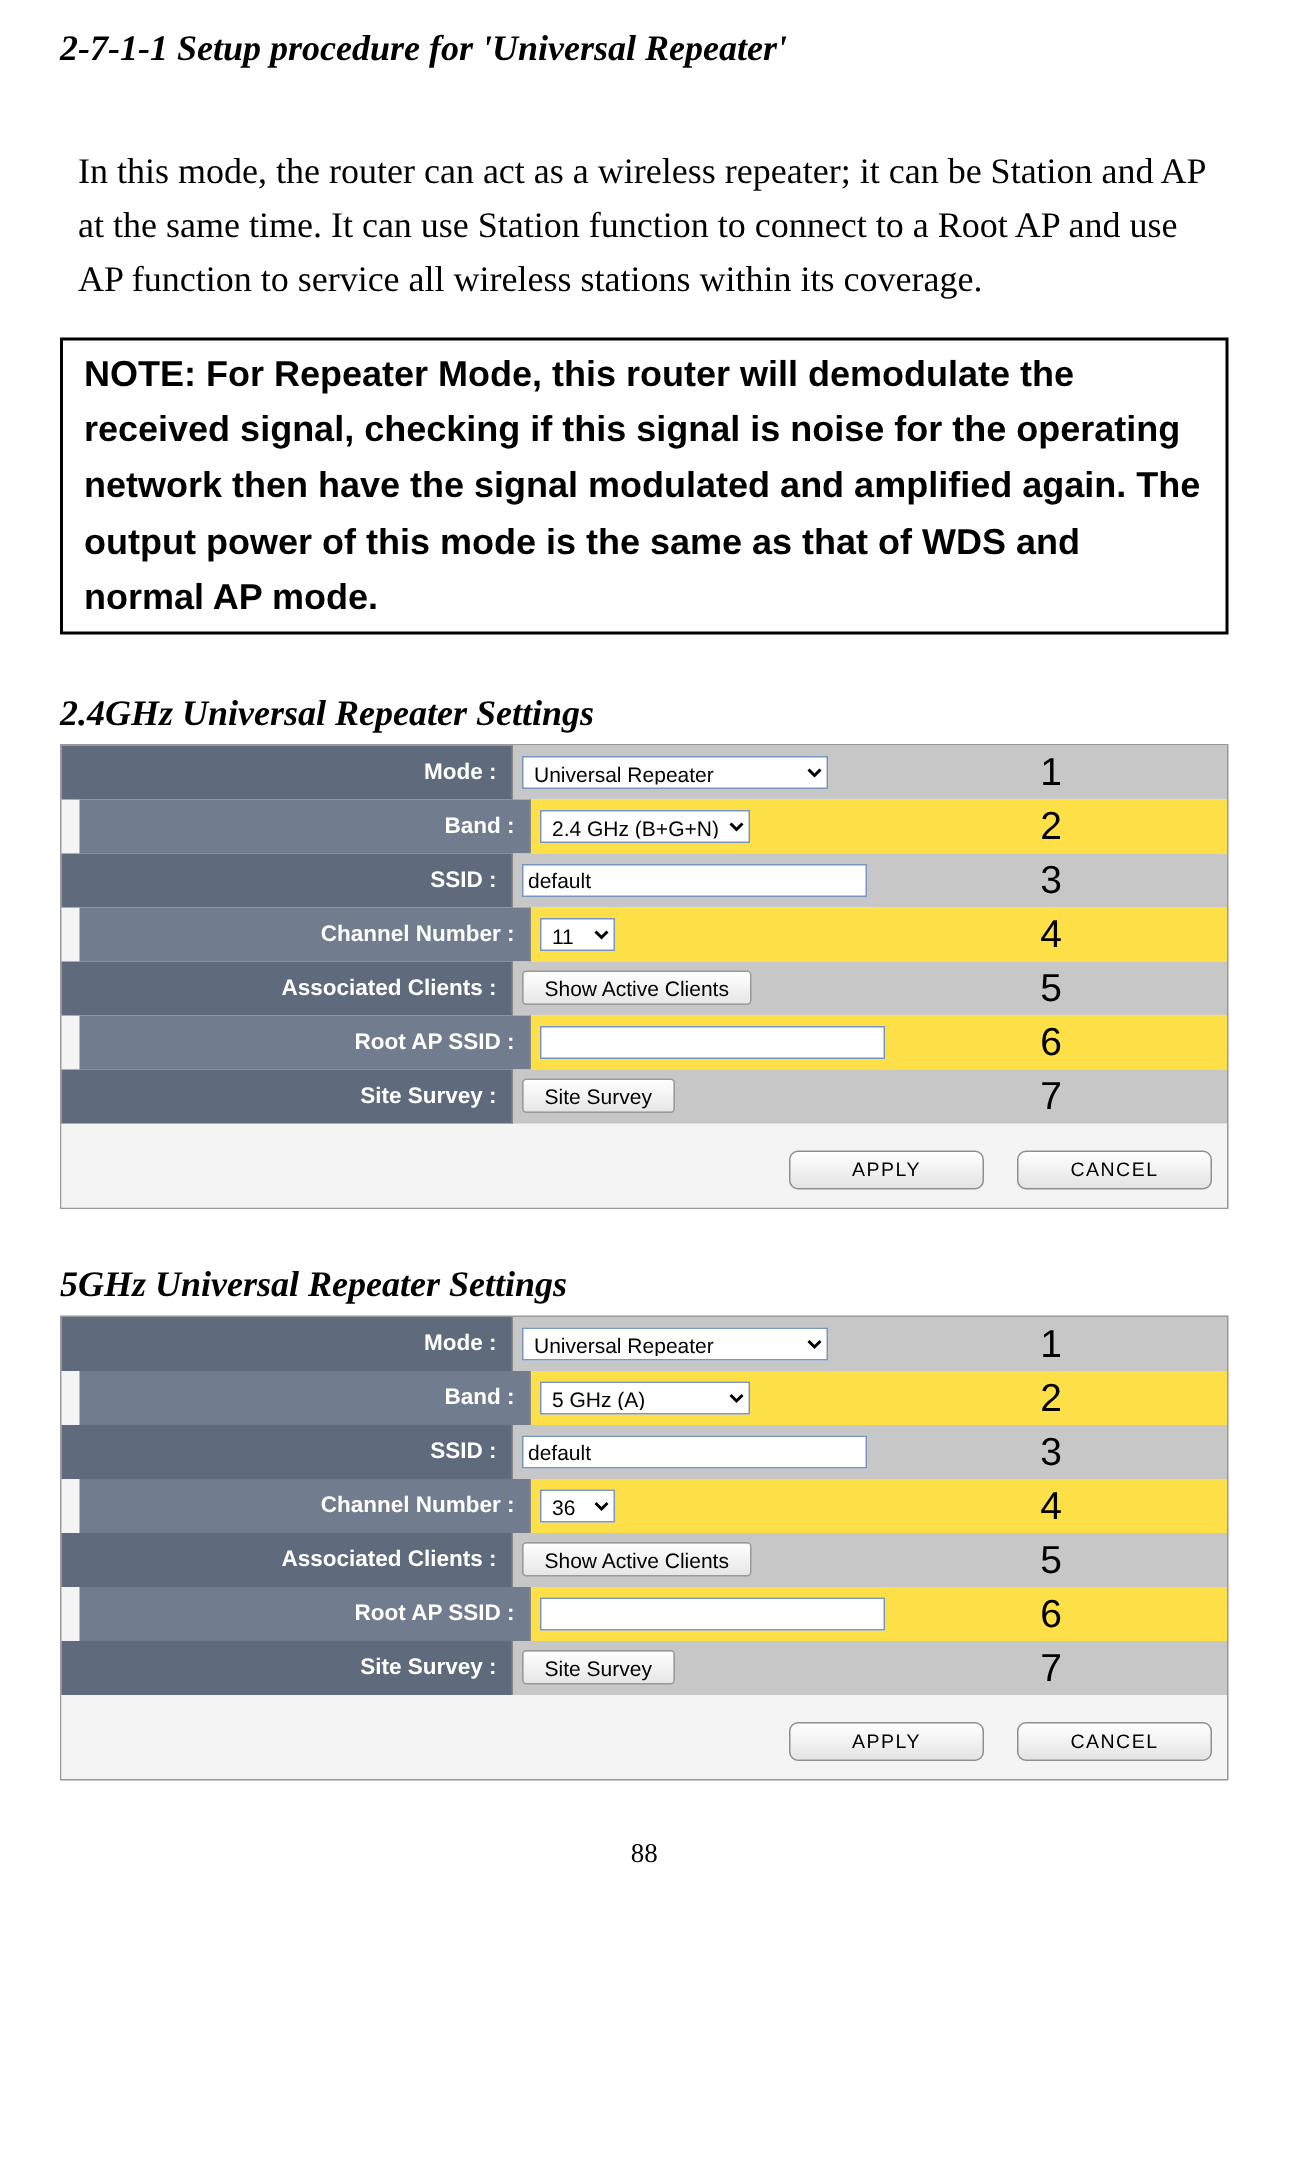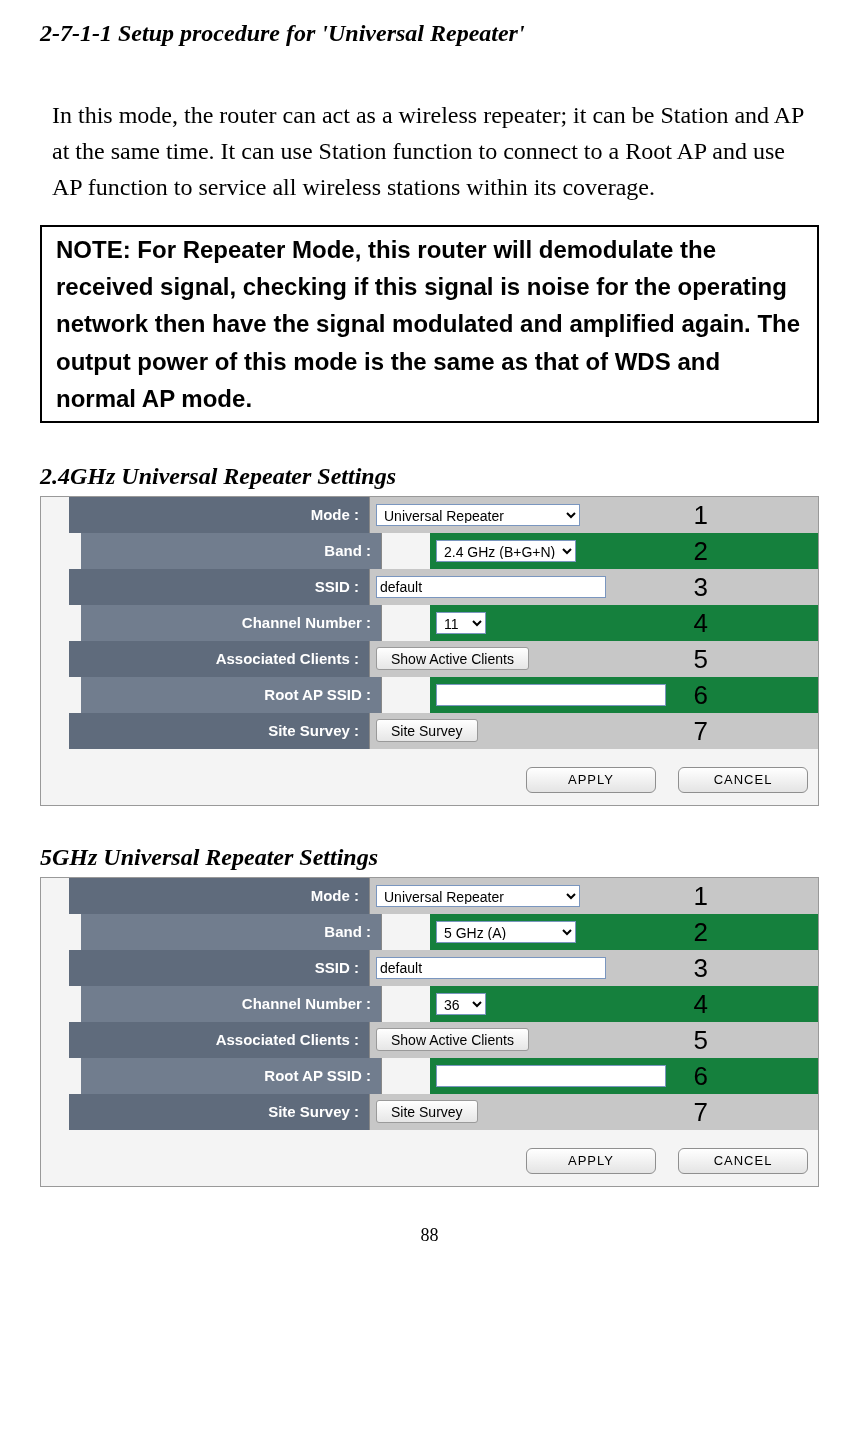--- a/index.html
+++ b/index.html
@@ -37,32 +37,31 @@
     font-size: 24px;
     margin: 0 0 6px 0;
   }
   .panel {
     border: 1px solid #999;
     background: #f4f4f4;
     margin-bottom: 38px;
     font-family: Arial, Helvetica, sans-serif;
     font-size: 15px;
     position: relative;
-    padding-left: 28px;
   }
   .row {
     display: flex;
     align-items: stretch;
     height: 36px;
     position: relative;
   }
   .row.dark .label-col { background: #5f6b7c; }
   .row.light .label-col { background: #717d8e; margin-left: 12px; }
   .row.dark .value-col { background: #c7c7c7; }
-  .row.light .value-col { background: #15803d; margin-left: 48px; }
+  .row.light .value-col { background: #fde047; }
   .label-col {
     width: 290px;
     color: #fff;
     font-weight: bold;
     text-align: right;
     padding-right: 10px;
     display: flex;
     align-items: center;
     justify-content: flex-end;
     border-right: 1px solid #888;

